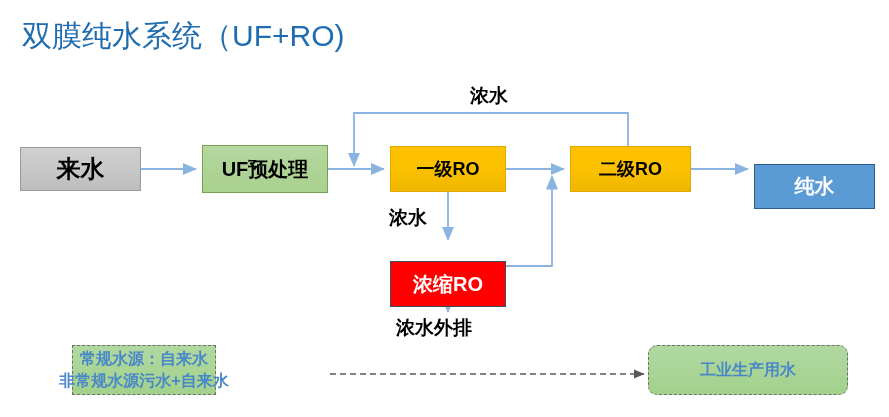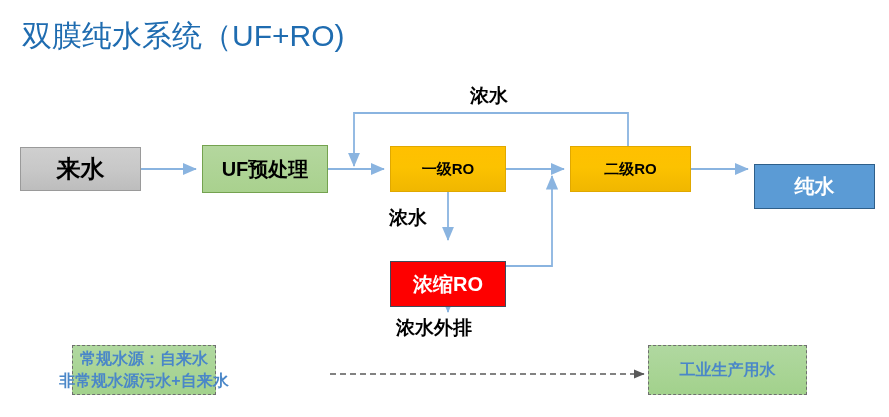--- a/index.html
+++ b/index.html
@@ -56,21 +56,21 @@
   .node-uf {
     background: linear-gradient(to bottom, #b4d79e 0%, #a9d18e 100%);
     border: 1px solid #74a24f;
     color: #000000;
     font-size: 20px;
   }
   .node-ro {
     background: linear-gradient(to bottom, #ffc000 0%, #fcc200 45%, #f0b700 100%);
     border: 1px solid #e0a800;
     color: #000000;
-    font-size: 15px;
+    font-size: 18px;
   }
   .node-conc {
     background: #fe0000;
     border: 1px solid #3f4a5a;
     color: #ffffff;
     font-size: 20px;
   }
   .node-pure {
     background: #5b9bd5;
     border: 1px solid #2e5f8a;
@@ -146,21 +146,21 @@
 
   <div class="node node-conc" style="left:390px; top:244px; width:116px; height:46px;margin-top:17px;">
     <span>浓缩RO</span>
   </div>
 
   <div class="node node-green-dashed" style="left:72px; top:345px; width:144px; height:50px;">
     <span>常规水源：自来水</span>
     <span>非常规水源污水+自来水</span>
   </div>
 
-  <div class="node node-green-dashed" style="left:648px; top:345px; width:159px; height:50px;">
+  <div class="node node-green-dashed" style="left:648px; top:345px; width:200px; height:50px;border-radius:9px;">
     <span>工业生产用水</span>
   </div>
 
   <div class="edge-label" style="left:470px; top:83px;">浓水</div>
 
   <div class="edge-label" style="left:389px; top:205px;">浓水</div>
 
   <div class="edge-label" style="left:396px; top:315px;">浓水外排</div>
 
 </div>

